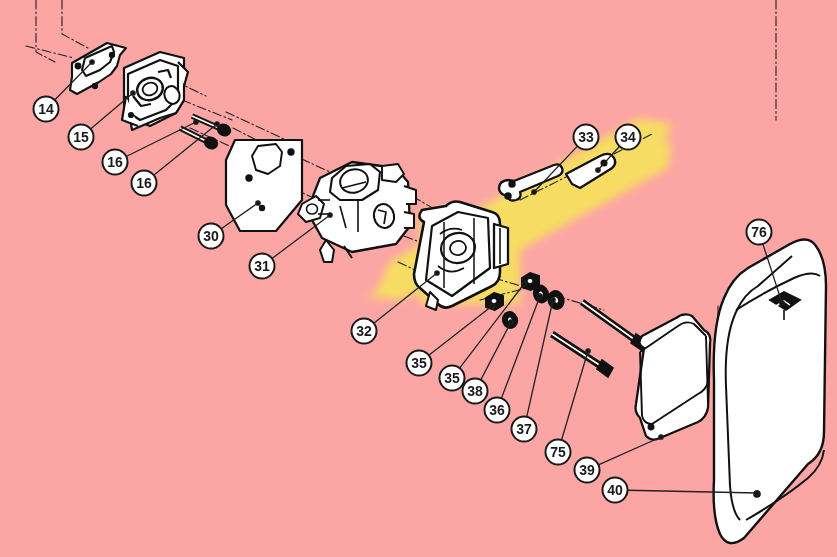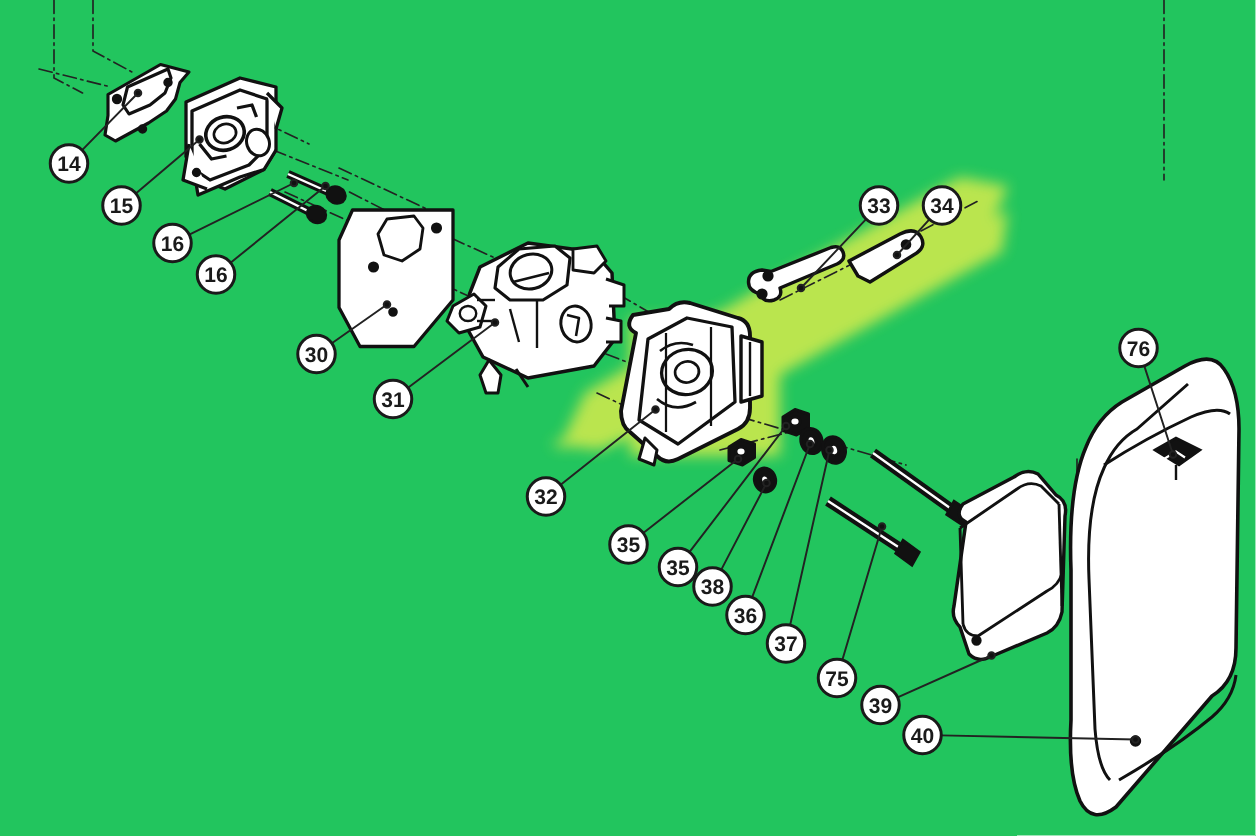--- a/index.html
+++ b/index.html
@@ -1,18 +1,18 @@
 <!DOCTYPE html>
 <html><head>
 <meta charset="utf-8">
 <title>Exploded Parts Diagram</title>
 <style>
   html,body{margin:0;padding:0;background:#ffffff;}
   body{font-family:"Liberation Sans",sans-serif;}
-  #canvas{position:relative;width:837px;height:557px;background:#22c55e;overflow:hidden;}
+  #canvas{position:relative;width:837px;height:557px;background:#fca5a5;overflow:hidden;}
   #artwork{position:absolute;left:0;top:0;width:837px;height:557px;}
   .callout-text{font-family:"Liberation Sans",sans-serif;font-weight:bold;}
 </style>
 </head>
 <body>
 
 <div id="canvas">
   <svg id="artwork" viewBox="0 0 837 557" xmlns="http://www.w3.org/2000/svg">
     <defs>
       <filter id="marker-blur" x="-20%" y="-60%" width="140%" height="220%">

